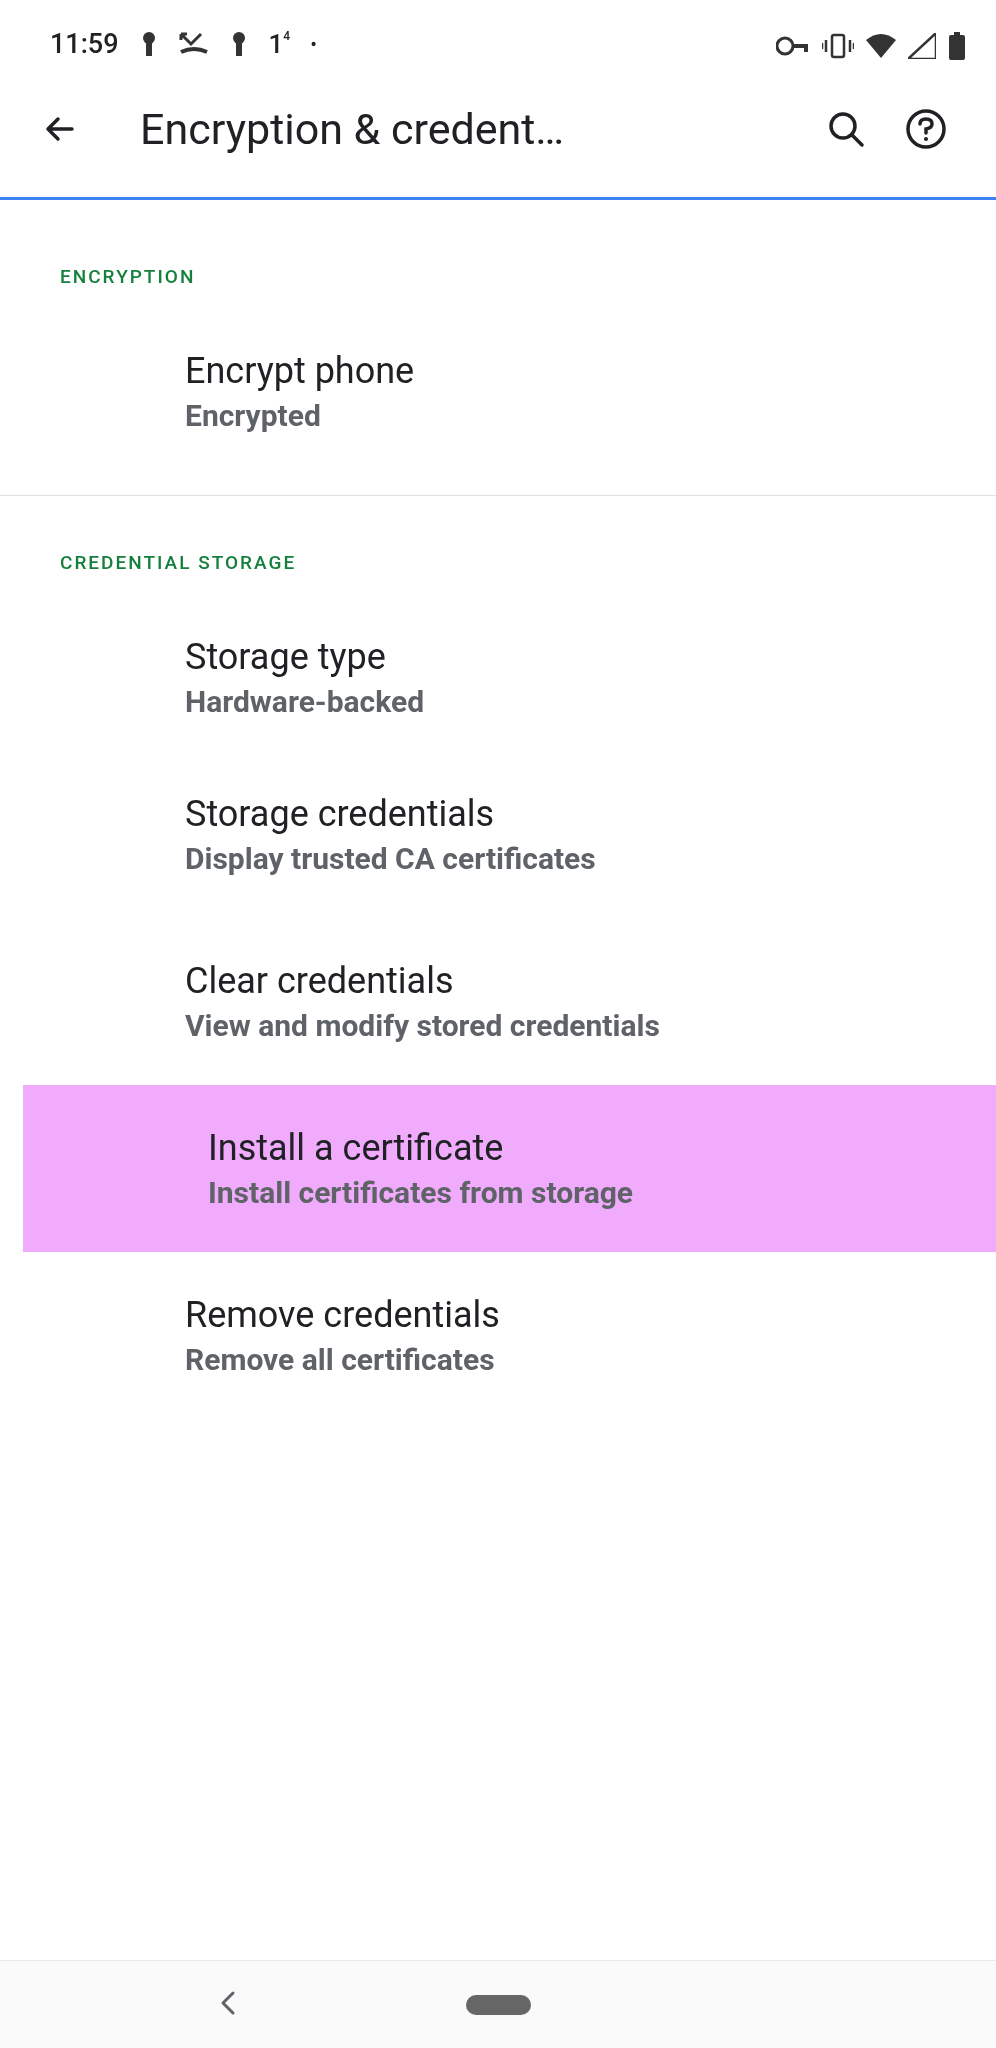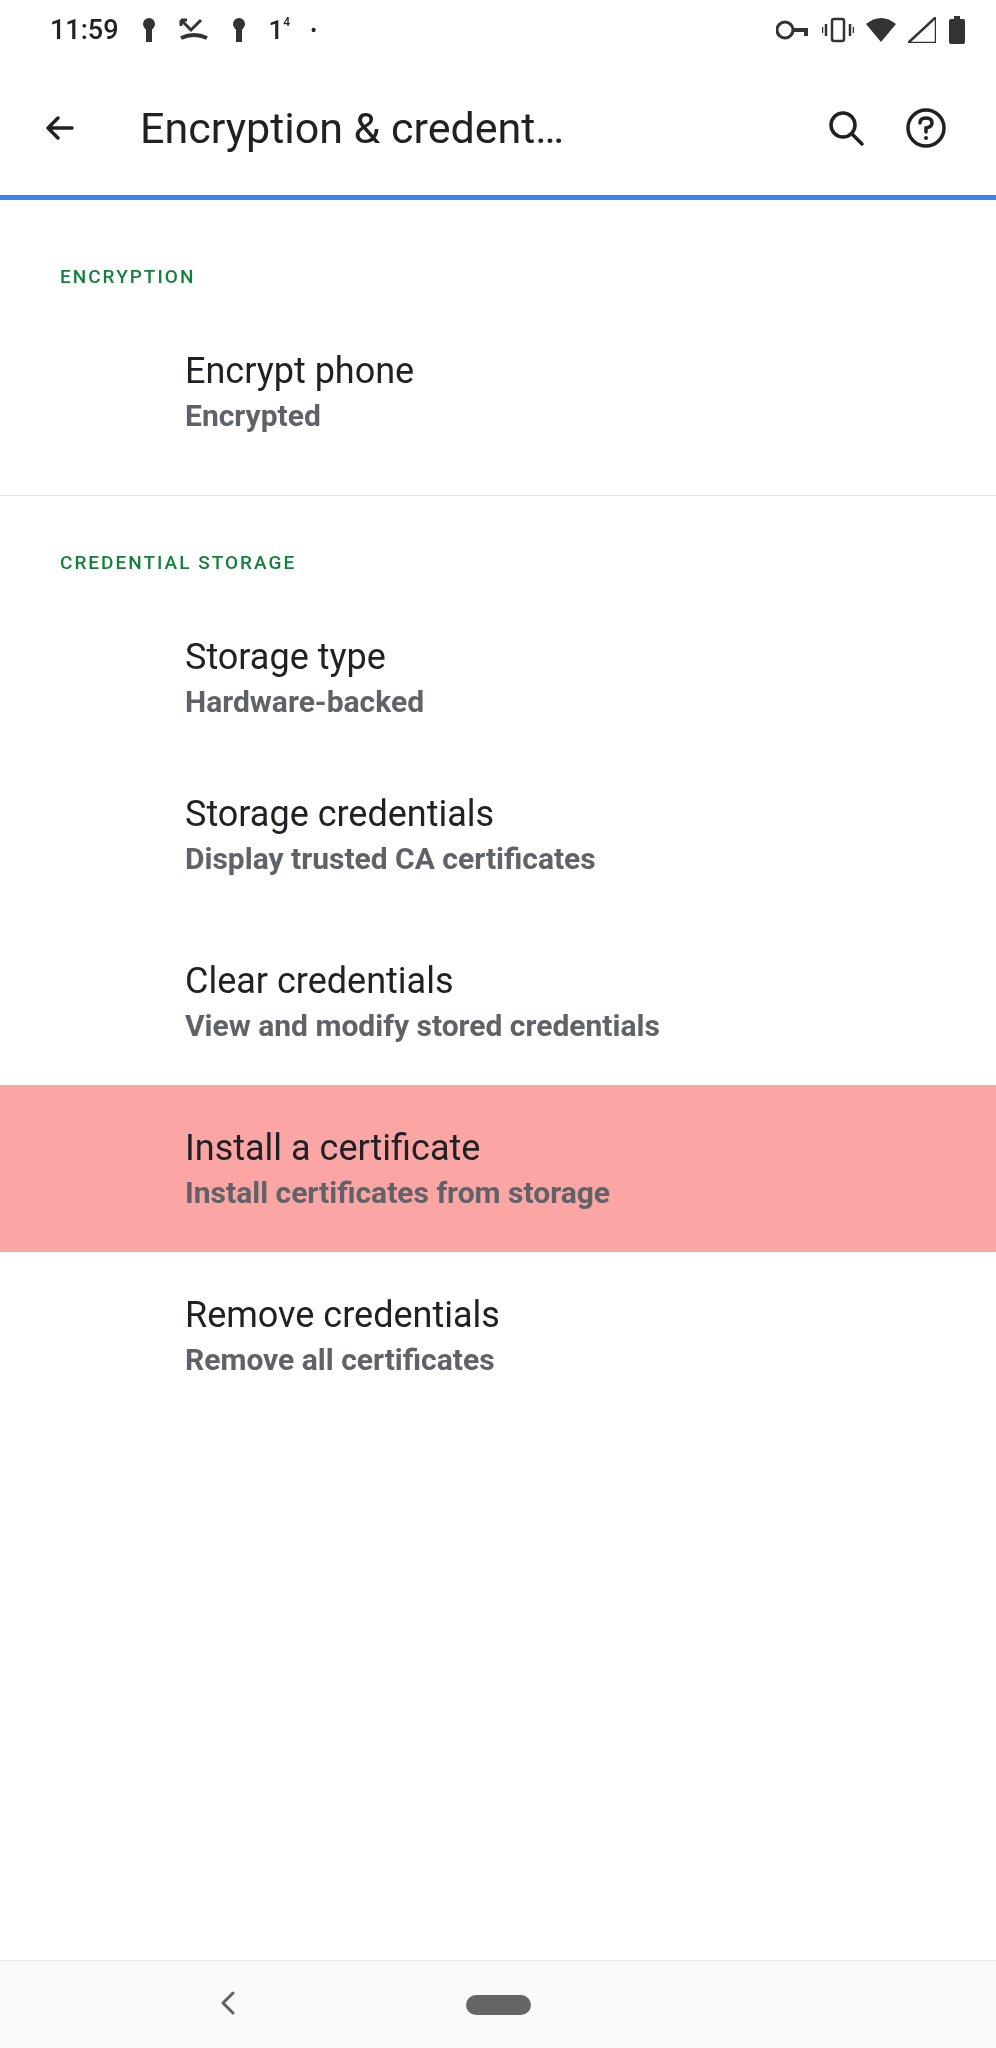--- a/index.html
+++ b/index.html
@@ -12,21 +12,21 @@
       height: 2048px;
       font-family: Roboto, -apple-system, BlinkMacSystemFont, 'Segoe UI', sans-serif;
       background: #ffffff;
       position: relative;
       overflow: hidden;
     }
     .status-bar {
       height: 60px;
       display: flex;
       justify-content: space-between;
-      align-items: center;
+      align-items: flex-end;
       padding: 0 30px 0 50px;
       font-size: 26px;
       color: #222;
     }
     .status-left {
       display: flex;
       align-items: center;
       gap: 20px;
     }
     .status-right {
@@ -39,21 +39,21 @@
       font-size: 27px;
     }
     .status-icon {
       display: inline-flex;
     }
     .header {
       height: 140px;
       display: flex;
       align-items: center;
       padding: 0 30px;
-      border-bottom: 5px solid #3b82f6;
+      border-bottom: 3px solid #3b82f6;
     }
     .back-btn {
       width: 60px;
       height: 60px;
       display: flex;
       align-items: center;
       justify-content: center;
       background: none;
       border: none;
       cursor: pointer;
@@ -87,21 +87,22 @@
       letter-spacing: 2px;
       color: #15803d;
       padding: 55px 60px 30px;
       text-transform: uppercase;
     }
     .list-item {
       padding: 32px 60px 32px 185px;
       cursor: pointer;
     }
     .list-item.highlighted {
-      background: #fca5a5;
+      background: #f0abfc;
+      margin-left: 23px;
     }
     .item-title {
       font-size: 36px;
       color: #202124;
       font-weight: 400;
       margin-bottom: 6px;
     }
     .item-subtitle {
       font-size: 30px;
       color: #5f6368;

